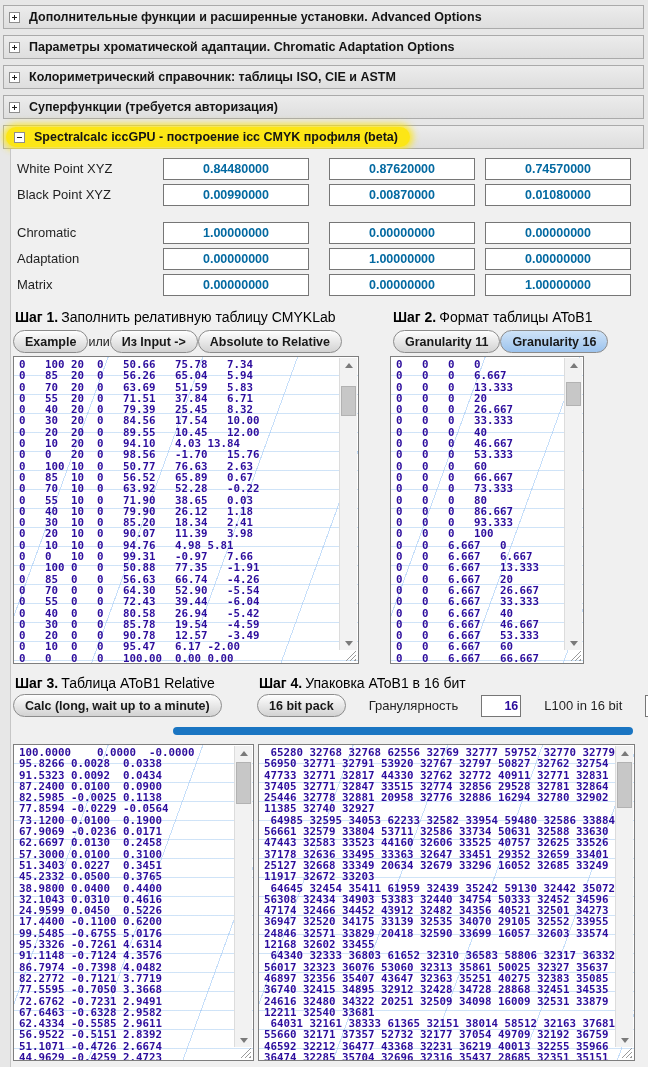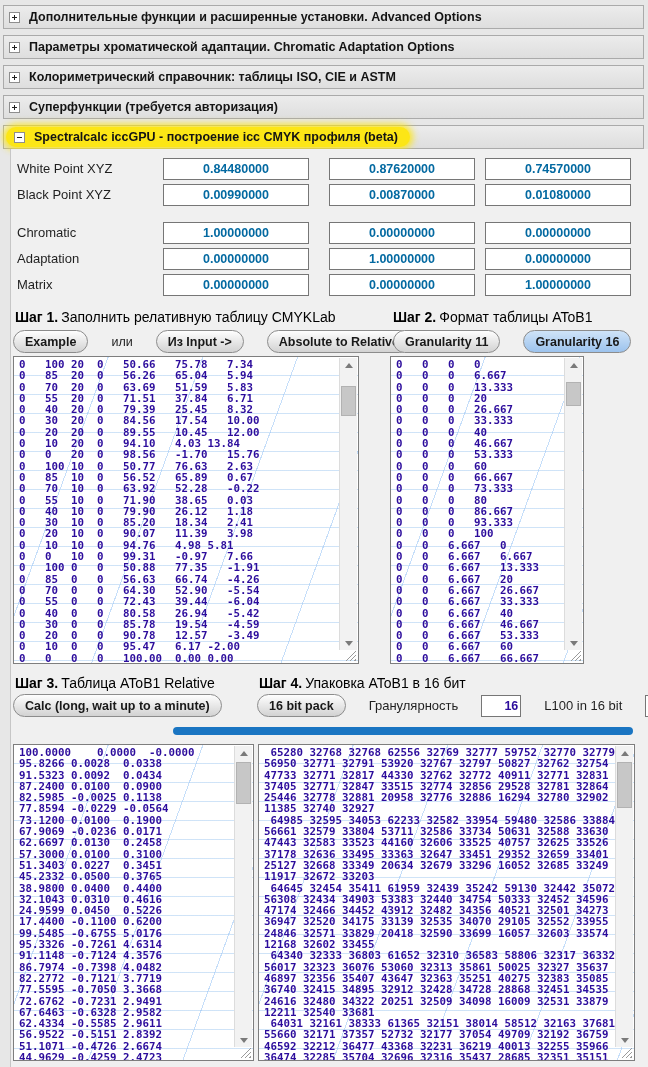--- a/index.html
+++ b/index.html
@@ -18,21 +18,21 @@
     border-radius:10px;background:#fce616;box-shadow:0 0 7px 3px rgba(252,230,22,.9);}
   
   .panel{position:absolute;left:10px;top:149px;width:638px;height:918px;
     background:#f0f0f0;border-left:1px solid #c6c6c6;}
   .lbl{position:absolute;font-size:13px;color:#1f1f1f;white-space:nowrap;}
   .field{position:absolute;box-sizing:border-box;height:22px;border:1px solid #767676;
     background:#fff;font:bold 12.5px "Liberation Sans",sans-serif;color:#0369a1;
     text-align:center;padding:0;}
   .step-title{position:absolute;font-size:14px;color:#000;white-space:nowrap;}
   .step-title b{margin-right:3px;}
-  .btnrow{position:absolute;display:flex;align-items:center;gap:23px;}
+  .btnrow{position:absolute;display:flex;align-items:center;gap:0;}
   .btn{display:inline-flex;align-items:center;justify-content:center;height:23px;
     padding:0 11px;border:1px solid #8c8c8c;border-radius:12px;
     background:linear-gradient(#fefefe,#d2d2d2);
     font:bold 12.5px "Liberation Sans",sans-serif;color:#191919;white-space:nowrap;}
   .btn.selected{background:linear-gradient(#cfe3f8,#9cc3ed);}
   .ortext{font-size:12.5px;color:#222;}
   
   .ta{position:absolute;box-sizing:border-box;border:1px solid #7e7e7e;overflow:hidden;
     background:
       repeating-linear-gradient(110deg,transparent 0 88px,rgba(150,195,245,.55) 88px 89px),

